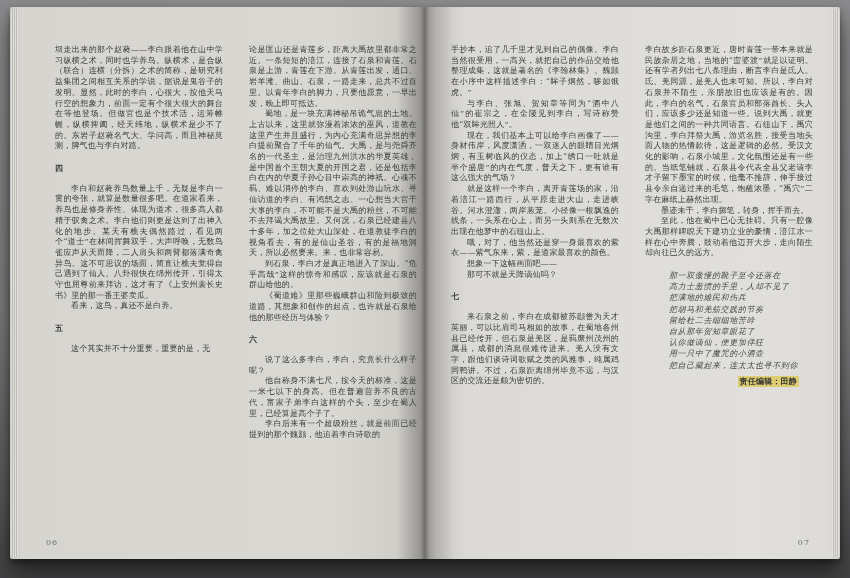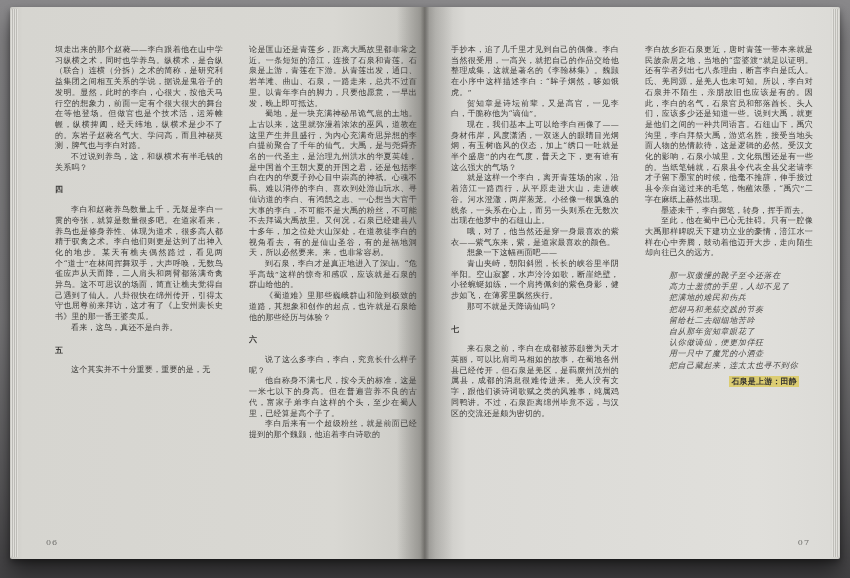--- a/index.html
+++ b/index.html
@@ -93,21 +93,20 @@
 </head>
 <body>
 
 <div class="book">
 
   <div class="page page-left">
     <div class="edge-stack edge-left"></div>
     <div class="text-area">
       <div class="col">
           <div class="blk continuation">坝走出来的那个赵蕤——李白跟着他在山中学习纵横之术，同时也学养鸟。纵横术，是合纵（联合）连横（分拆）之术的简称，是研究利益集团之间相互关系的学说，据说是鬼谷子的发明。显然，此时的李白，心很大，按他天马行空的想象力，前面一定有个很大很大的舞台在等他登场。但做官也是个技术活，运筹帷幄，纵横捭阖，经天纬地，纵横术是少不了的。东岩子赵蕤名气大、学问高，而且神秘莫测，脾气也与李白对路。</div>
-          <div class="blk paragraph">不过说到养鸟，这，和纵横术有半毛钱的关系吗？</div>
           <div class="blk heading">四</div>
           <div class="blk paragraph">李白和赵蕤养鸟数量上千，无疑是李白一贯的夸张，就算是数量很多吧。在道家看来，养鸟也是修身养性、体现为道术，很多高人都精于驭禽之术。李白他们则更是达到了出神入化的地步。某天有樵夫偶然路过，看见两个“道士”在林间挥舞双手，大声呼唤，无数鸟雀应声从天而降，二人肩头和两臂都落满奇禽异鸟。这不可思议的场面，简直让樵夫觉得自己遇到了仙人。八卦很快在绵州传开，引得太守也屈尊前来拜访，这才有了《上安州裴长史书》里的那一番王婆卖瓜。</div>
           <div class="blk paragraph">看来，这鸟，真还不是白养。</div>
           <div class="blk heading">五</div>
           <div class="blk paragraph">这个其实并不十分重要，重要的是，无</div>
         </div>
       <div class="col">
           <div class="blk continuation">论是匡山还是青莲乡，距离大禹故里都非常之近。一条短短的涪江，连接了石泉和青莲。石泉是上游，青莲在下游。从青莲出发，通口、岩羊滩、曲山、石泉，一路走来，总共不过百里。以青年李白的脚力，只要他愿意，一早出发，晚上即可抵达。</div>
           <div class="blk paragraph">蜀地，是一块充满神秘吊诡气息的土地。上古以来，这里就弥漫着浓浓的巫风，道教在这里产生并且盛行，为内心充满奇思异想的李白提前聚合了千年的仙气。大禹，是与尧舜齐名的一代圣主，是治理九州洪水的华夏英雄，是中国首个王朝大夏的开国之君，还是包括李白在内的华夏子孙心目中崇高的神祇。心魂不羁、难以消停的李白、喜欢到处游山玩水、寻仙访道的李白、有鸿鹄之志、一心想当大官干大事的李白，不可能不是大禹的粉丝，不可能不去拜谒大禹故里。又何况，石泉已经建县八十多年，加之位处大山深处，在道教徒李白的视角看去，有的是仙山圣谷，有的是福地洞天，所以必然要来。来，也非常容易。</div>
           <div class="blk paragraph">到石泉，李白才是真正地进入了深山。“危乎高哉”这样的惊奇和感叹，应该就是石泉的群山给他的。</div>
@@ -119,44 +118,43 @@
         </div>
     </div>
     <div class="page-number">06</div>
   </div>
 
   <div class="page page-right">
     <div class="edge-stack edge-right"></div>
     <div class="text-area">
       <div class="col">
           <div class="blk continuation">手抄本，追了几千里才见到自己的偶像。李白当然很受用，一高兴，就把自己的作品交给他整理成集，这就是著名的《李翰林集》。魏颢在小序中这样描述李白：“眸子炯然，哆如饿虎。”</div>
-          <div class="blk paragraph">贺知章是诗坛前辈，又是高官，一见李白，干脆称他为“谪仙”。</div>
+          <div class="blk paragraph">与李白、张旭、贺知章等同为“酒中八仙”的崔宗之，在金陵见到李白，写诗称赞他“双眸光照人”。</div>
           <div class="blk paragraph">现在，我们基本上可以给李白画像了——身材伟岸，风度潇洒，一双迷人的眼睛目光炯炯，有玉树临风的仪态，加上“绣口一吐就是半个盛唐”的内在气度，普天之下，更有谁有这么强大的气场？</div>
           <div class="blk paragraph">就是这样一个李白，离开青莲场的家，沿着涪江一路西行，从平原走进大山，走进峡谷。河水澄澈，两岸葱茏。小径像一根飘逸的线条，一头系在心上，而另一头则系在无数次出现在他梦中的石纽山上。</div>
           <div class="blk paragraph">哦，对了，他当然还是穿一身最喜欢的紫衣——紫气东来，紫，是道家最喜欢的颜色。</div>
           <div class="blk paragraph">想象一下这幅画面吧——</div>
-          <div class="blk paragraph">青山夹峙，朝阳斜照，长长的峡谷里半阴半阳。空山寂寥，水声泠泠如歌，断崖绝壁，小径蜿蜒如练，一个肩挎佩剑的紫色身影，健步如飞，在薄雾里飘然疾行。</div>
           <div class="blk paragraph">那可不就是天降谪仙吗？</div>
           <div class="blk heading">七</div>
           <div class="blk paragraph">来石泉之前，李白在成都被苏颋誉为天才英丽，可以比肩司马相如的故事，在蜀地各州县已经传开，但石泉是羌区，是羁縻州茂州的属县，成都的消息很难传进来。羌人没有文字，跟他们谈诗词歌赋之类的风雅事，纯属鸡同鸭讲。不过，石泉距离绵州毕竟不远，与汉区的交流还是颇为密切的。</div>
         </div>
       <div class="col">
           <div class="blk continuation">李白故乡距石泉更近，唐时青莲一带本来就是民族杂居之地，当地的“蛮婆渡”就足以证明。还有学者列出七八条理由，断言李白是氐人。氐、羌同源，是羌人也未可知。所以，李白对石泉并不陌生，亲朋故旧也应该是有的。因此，李白的名气，石泉官员和部落酋长、头人们，应该多少还是知道一些。说到大禹，就更是他们之间的一种共同语言。石纽山下，禹穴沟里，李白拜祭大禹，游览名胜，接受当地头面人物的热情款待，这是逻辑的必然。受汉文化的影响，石泉小城里，文化氛围还是有一些的。当纸笔铺就，石泉县令代表全县父老请李才子留下墨宝的时候，他毫不推辞，伸手接过县令亲自递过来的毛笔，饱蘸浓墨，“禹穴”二字在麻纸上赫然出现。</div>
           <div class="blk paragraph">墨迹未干，李白掷笔，转身，挥手而去。</div>
           <div class="blk paragraph">至此，他在蜀中已心无挂碍。只有一腔像大禹那样睥睨天下建功立业的豪情，涪江水一样在心中奔腾，鼓动着他迈开大步，走向陌生却向往已久的远方。</div>
           <div class="blk spacer"></div>
           <div class="blk poem-line">那一双傲慢的靴子至今还落在</div>
           <div class="blk poem-line">高力士羞愤的手里，人却不见了</div>
           <div class="blk poem-line">把满地的难民和伤兵</div>
           <div class="blk poem-line">把胡马和羌笳交践的节奏</div>
           <div class="blk poem-line">留给杜二去细细地苦吟</div>
           <div class="blk poem-line">自从那年贺知章眼花了</div>
           <div class="blk poem-line">认你做谪仙，便更加佯狂</div>
           <div class="blk poem-line">用一只中了魔咒的小酒壶</div>
           <div class="blk poem-line">把自己藏起来，连太太也寻不到你</div>
-          <div class="blk editor"><span class="editor-inner">石泉是上游：田静</span></div>
+          <div class="blk editor"><span class="editor-inner">责任编辑：田静</span></div>
         </div>
     </div>
     <div class="page-number">07</div>
   </div>
 
   <div class="spine-shadow"></div>
 </div>
 
 </body></html>

